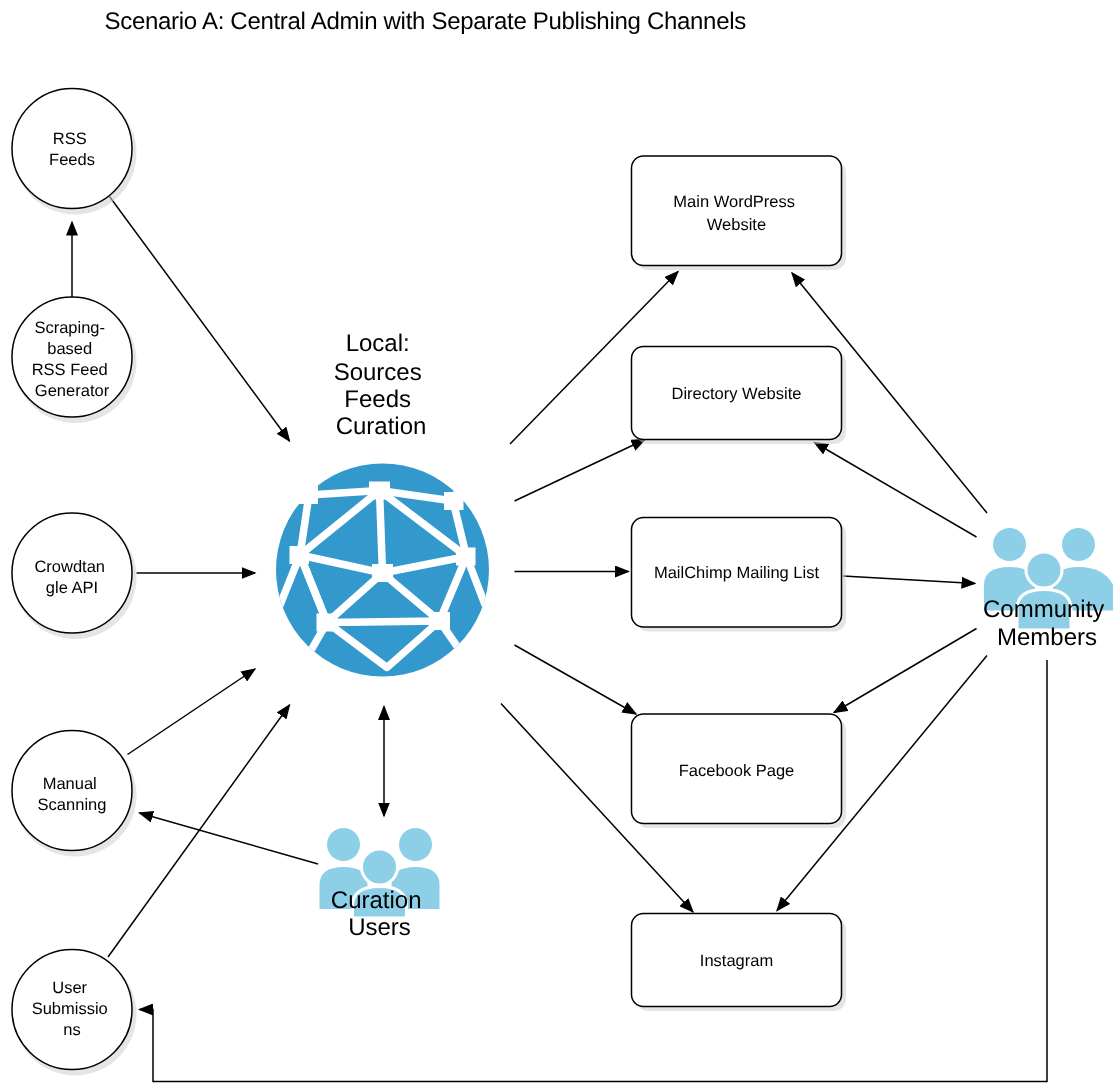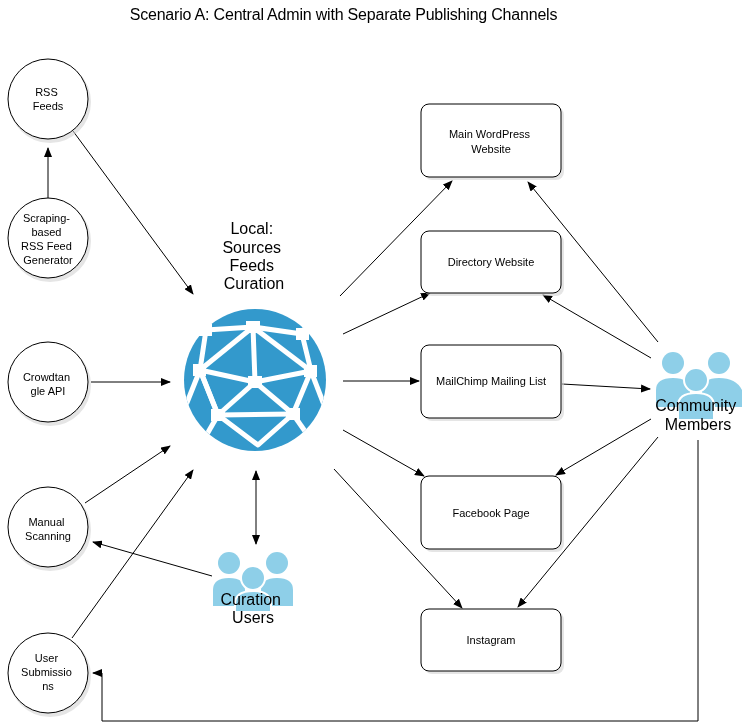--- a/index.html
+++ b/index.html
@@ -1,19 +1,19 @@
 <!DOCTYPE html>
 <html><head>
 <meta charset="utf-8">
 <style>
   html, body { margin:0; padding:0; background:#ffffff; }
   body { width:746px; height:724px; position:relative; overflow:hidden;
          font-family:"Liberation Sans", sans-serif; color:#000; }
-  #title { position:absolute; left:16px; width:647px; top:6px; text-align:center;
-           font-size:16px; letter-spacing:-0.2px;padding-left:44px; }
+  #title { position:absolute; left:0; width:647px; top:6px; text-align:center;
+           font-size:16px; letter-spacing:-0.2px; }
   #title span { position:relative; left:-40px; }
   svg#diagram { position:absolute; left:0; top:0; }
   .node-circle { fill:#fff; stroke:#000; stroke-width:1; }
   .node-box { fill:#fff; stroke:#000; stroke-width:1; }
   .shadow { fill:#cfcfcf; opacity:0.55; }
   .lbl-small { font-size:11px; }
   .lbl-large { font-size:16px; }
   .edge { stroke:#000; stroke-width:1; fill:none; }
   .people { fill:#8ecfe8; }
   .hub-bg { fill:#3399cc; }

